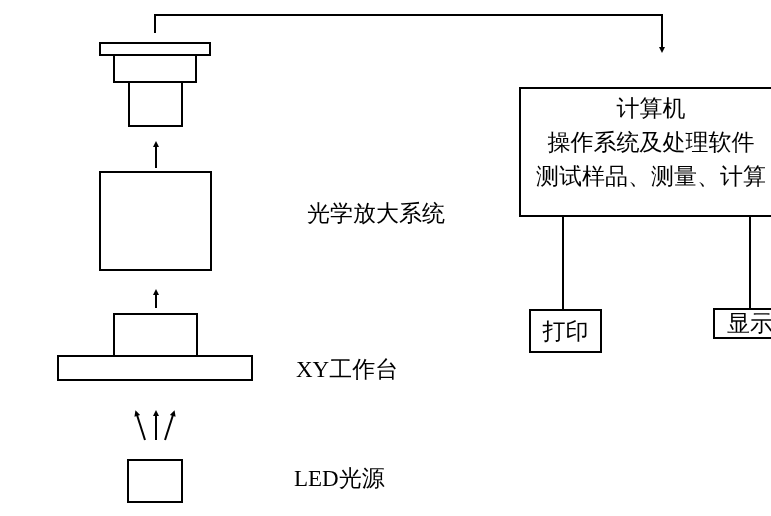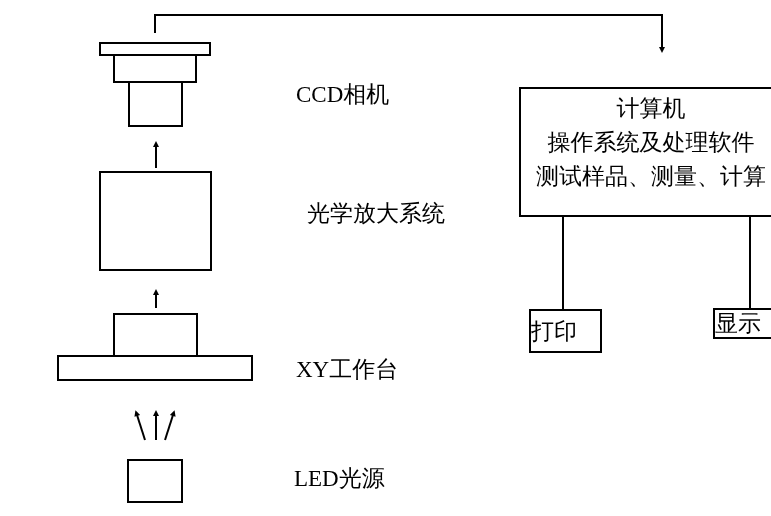--- a/index.html
+++ b/index.html
@@ -38,20 +38,21 @@
     position: absolute;
     left: 479px; top: 92px;
     width: 264px;
     text-align: center;
     font-size: 23px;
     line-height: 34px;
   }
   .centered-box-label {
     display: flex;
     align-items: center;
+    justify-content: center;
     font-size: 23px;
     font-family: Liberation Mono, monospace;
   }
 </style>
 </head>
 <body>
 
 <div class="stage">
 
   <svg class="overlay" viewBox="0 0 771 516" xmlns="http://www.w3.org/2000/svg">
@@ -94,18 +95,17 @@
   </div>
 
   <div class="box centered-box-label" style="left:489px; top:309px; width:73px; height:44px;">
     <span>打印</span>
   </div>
 
   <div class="box centered-box-label" style="left:673px; top:308px; width:74px; height:31px;">
     <span>显示</span>
   </div>
 
-  <div class="lbl" style="left:256px; top:82px;">CCD相机</div>
   <div class="lbl" style="left:267px; top:201px;">光学放大系统</div>
   <div class="lbl" style="left:256px; top:357px;">XY工作台</div>
   <div class="lbl" style="left:254px; top:466px;">LED光源</div>
 
 </div>
 
 </body></html>

